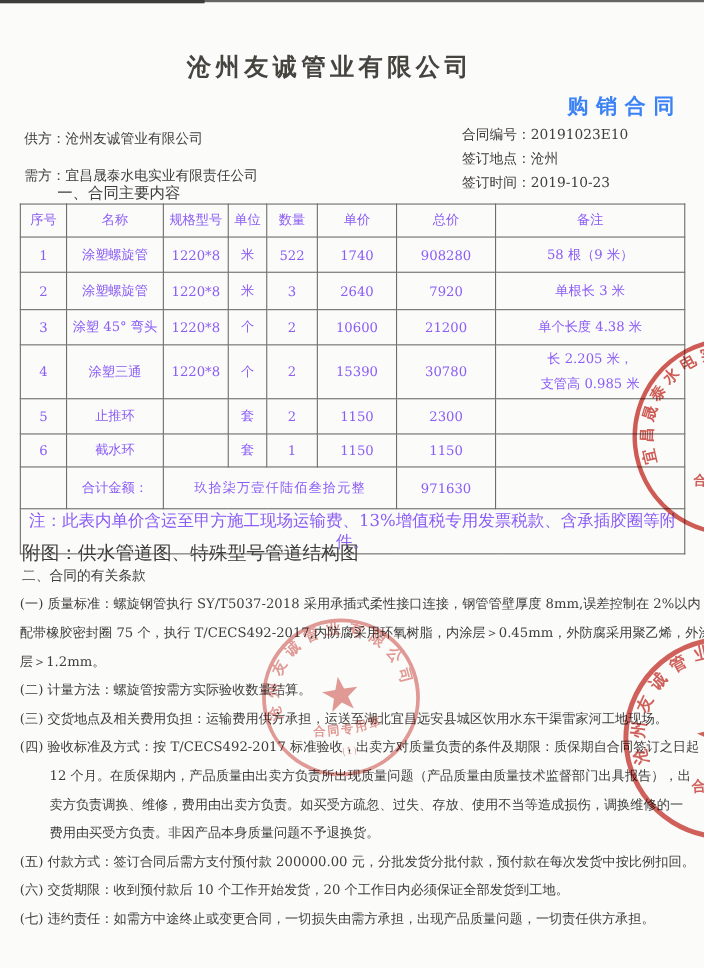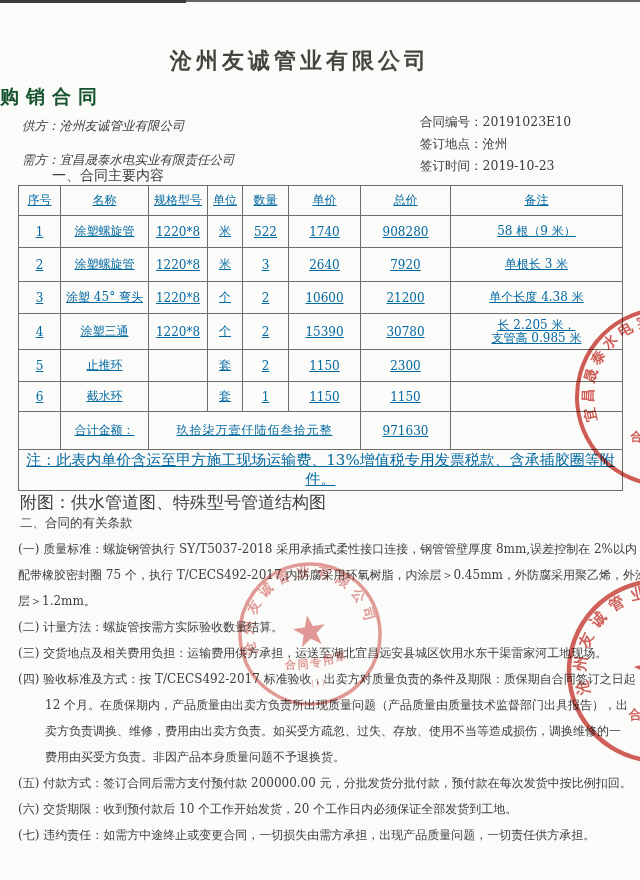--- a/index.html
+++ b/index.html
@@ -14,43 +14,43 @@
   .scan-edge{position:absolute;top:0;left:0;width:100%;height:2px;background:#4a4a48;opacity:.85;}
   .scan-edge2{position:absolute;top:0;left:0;width:186px;height:3px;background:#3c3c3a;}
 
   .company-title{
     position:absolute;top:46px;left:0;width:600px;
     text-align:center;font-size:22px;letter-spacing:4px;
     color:#46443f;font-weight:600;
   }
   .doc-title{
     position:absolute;top:84px;left:0;width:620px;
-    text-align:left;font-size:19px;letter-spacing:7px;
-    color:#14532d;font-weight:600;
-  }
-
-  .info-line{position:absolute;font-size:12.5px;white-space:nowrap;font-style:italic;}
+    text-align:right;font-size:19px;letter-spacing:7px;
+    color:#3b82f6;font-weight:600;
+  }
+
+  .info-line{position:absolute;font-size:12.5px;white-space:nowrap;}
   .supplier-line{top:118px;left:22px;}
   .buyer-line{top:152px;left:22px;text-align:right;}
   .meta-block{position:absolute;top:111px;left:420px;font-size:12.5px;line-height:22px;white-space:nowrap;}
 
   .sec1-heading{position:absolute;top:167px;left:20px;font-size:14px;margin-left:32px;}
 
   table.items{
     position:absolute;top:185px;left:18px;width:604px;
     border-collapse:collapse;table-layout:fixed;
-    font-size:12px;color:#0369a1;text-decoration:underline;
+    font-size:12px;color:#8b5cf6;
   }
   table.items td,table.items th{
     border:1px solid #6e6d6a;
     text-align:center;vertical-align:middle;
     font-weight:normal;padding:1px 2px;
     overflow:hidden;
   }
-  td.remark-multiline{white-space:pre-line;line-height:13px;}
+  td.remark-multiline{white-space:pre-line;line-height:23px;}
   td.note-cell{text-align:left;padding:6px 8px;font-size:15px;}
   td.words-cell{letter-spacing:1px;}
 
   .attachment-line{position:absolute;top:491px;left:20px;font-size:17px;white-space:nowrap;}
   .sec2-heading{position:absolute;top:515px;left:20px;font-size:12.5px;}
 
   .clauses{position:absolute;top:536px;left:18px;width:608px;}
   .clause-line{height:26px;line-height:26px;font-size:12px;white-space:nowrap;}
   .clause-line.indent{padding-left:27px;}
 

